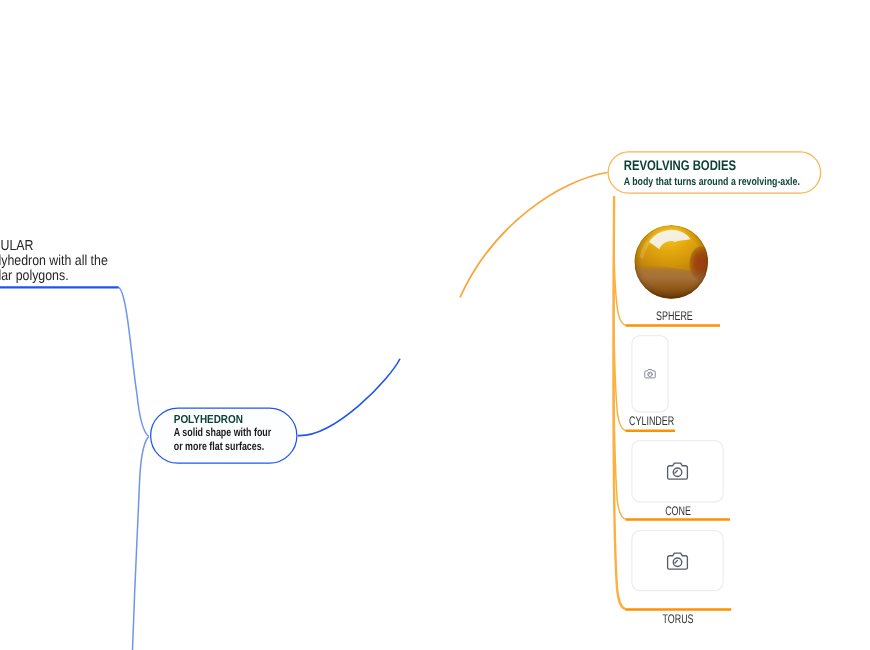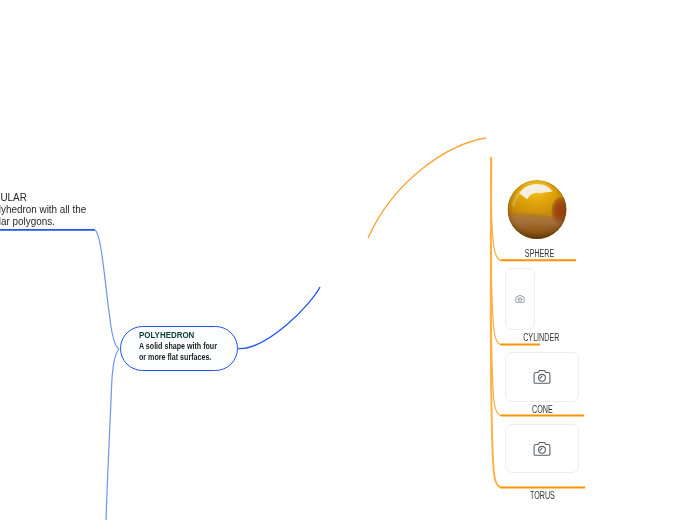--- a/index.html
+++ b/index.html
@@ -86,20 +86,24 @@
     <div style="top:24px;">regular polygons.</div>
   </div>
 
   <div id="poly-node">
     <div class="t">POLYHEDRON</div>
     <div class="d1">A solid shape with four</div>
     <div class="d2">or more flat surfaces.</div>
   </div>
 
 
+  <div id="rev-node">
+    <div class="t">REVOLVING BODIES</div>
+    <div class="d">A body that turns around a revolving-axle.</div>
+  </div>
 
   <svg id="sphere-img" width="62" height="62" viewBox="0 0 62 62" style="position:absolute;left:506px;top:179px;">
     <defs>
       <radialGradient id="sphBase" cx="47%" cy="4%" r="108%">
         <stop offset="0%" stop-color="#f5c31d"></stop>
         <stop offset="14%" stop-color="#f3bf1b"></stop>
         <stop offset="30%" stop-color="#e3a70d"></stop>
         <stop offset="48%" stop-color="#d0920a"></stop>
         <stop offset="64%" stop-color="#b97a08"></stop>
         <stop offset="82%" stop-color="#9a5d08"></stop>
@@ -149,21 +153,21 @@
 
   <div class="card" style="left:505.3px;top:268.3px;width:29.4px;height:62.2px;">
     <svg width="10" height="9" viewBox="0 0 24 20">
       <g fill="none" stroke="#7c828c" stroke-width="1.8" stroke-linejoin="round" stroke-linecap="round">
         <path d="M2 6.4 A2 2 0 0 1 4 4.4 h3.3 l1.5 -2.6 h6.4 l1.5 2.6 h3.3 A2 2 0 0 1 22 6.4 v10.1 A1.5 1.5 0 0 1 20.5 18 H3.5 A1.5 1.5 0 0 1 2 16.5 z"></path>
         <circle cx="12" cy="11" r="4.3"></circle>
         <path d="M9.4 11.7 L12 9.1"></path>
       </g>
     </svg>
   </div>
-  <div class="ilabel" style="left:496px;top:331.5px;width:49px;padding-left:20px;"><span>CYLINDER</span></div>
+  <div class="ilabel" style="left:496px;top:331.5px;width:49px;"><span>CYLINDER</span></div>
 
   <div class="card" style="left:505.3px;top:352.3px;width:74.2px;height:50px;">
     <svg width="19" height="16" viewBox="0 0 24 20">
       <g fill="none" stroke="#565d68" stroke-width="1.35" stroke-linejoin="round" stroke-linecap="round">
         <path d="M2 6.4 A2 2 0 0 1 4 4.4 h3.3 l1.5 -2.6 h6.4 l1.5 2.6 h3.3 A2 2 0 0 1 22 6.4 v10.1 A1.5 1.5 0 0 1 20.5 18 H3.5 A1.5 1.5 0 0 1 2 16.5 z"></path>
         <circle cx="12" cy="11" r="4.3"></circle>
         <path d="M9.4 11.7 L12 9.1"></path>
       </g>
     </svg>
   </div>

